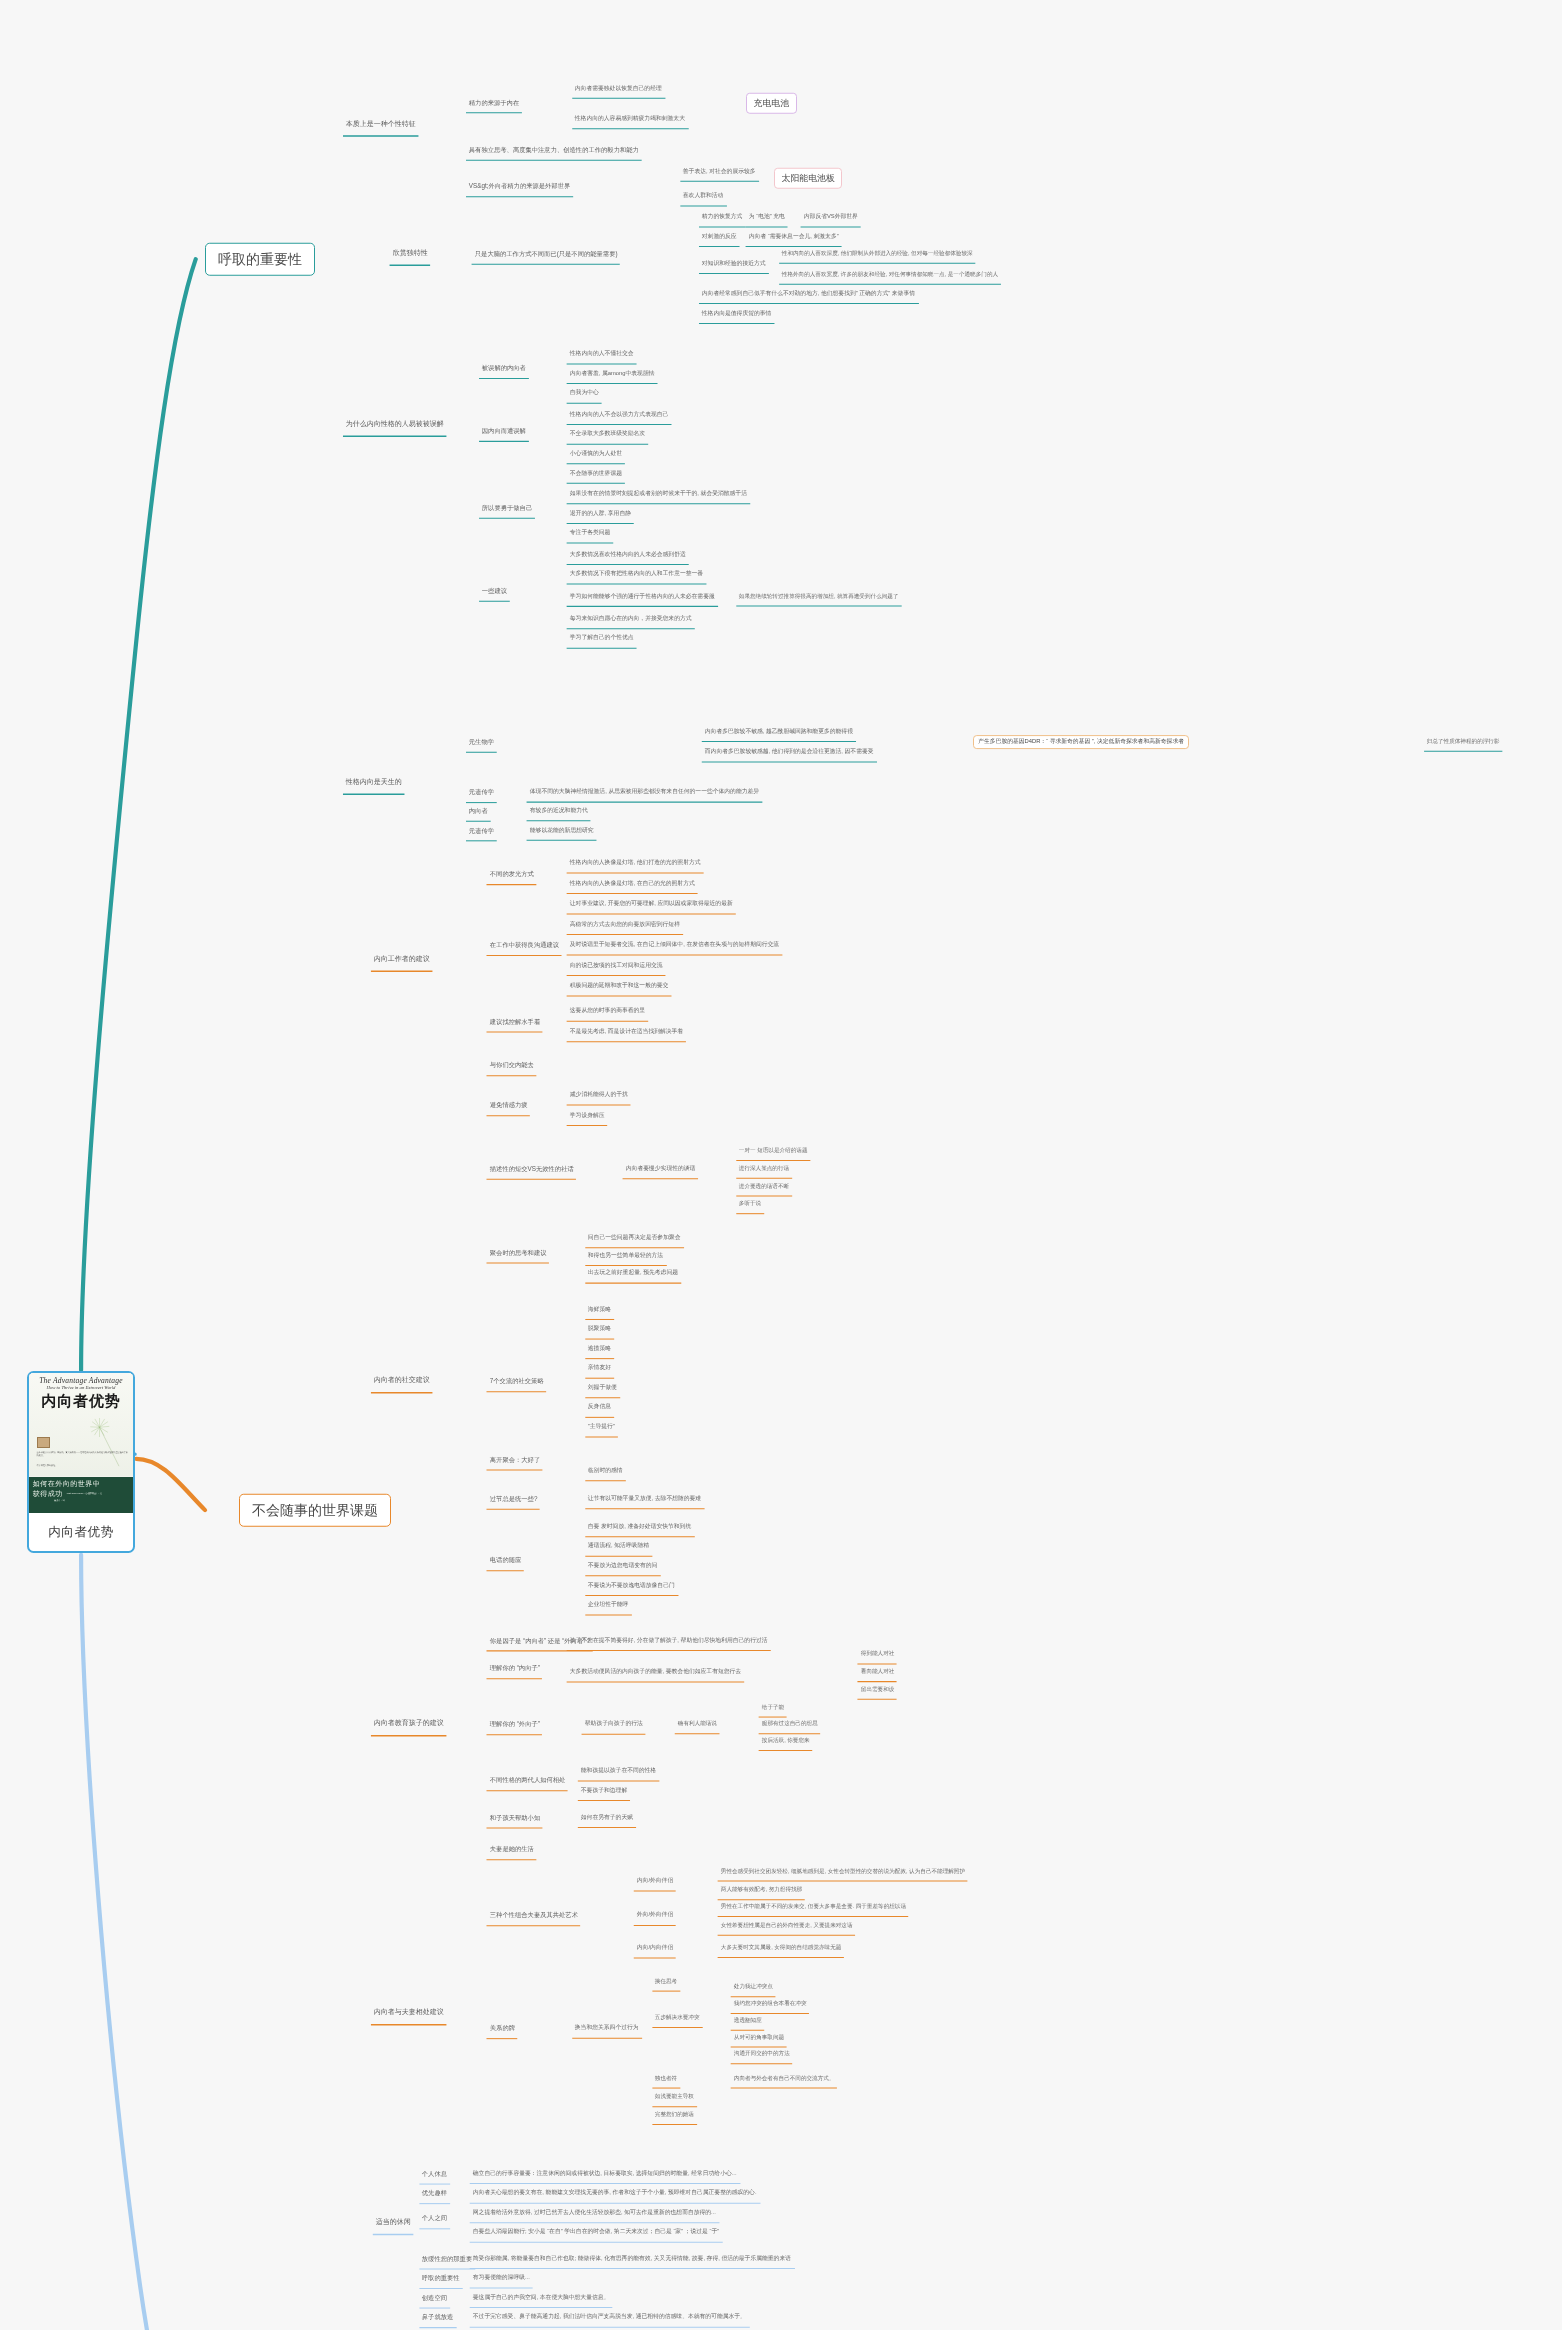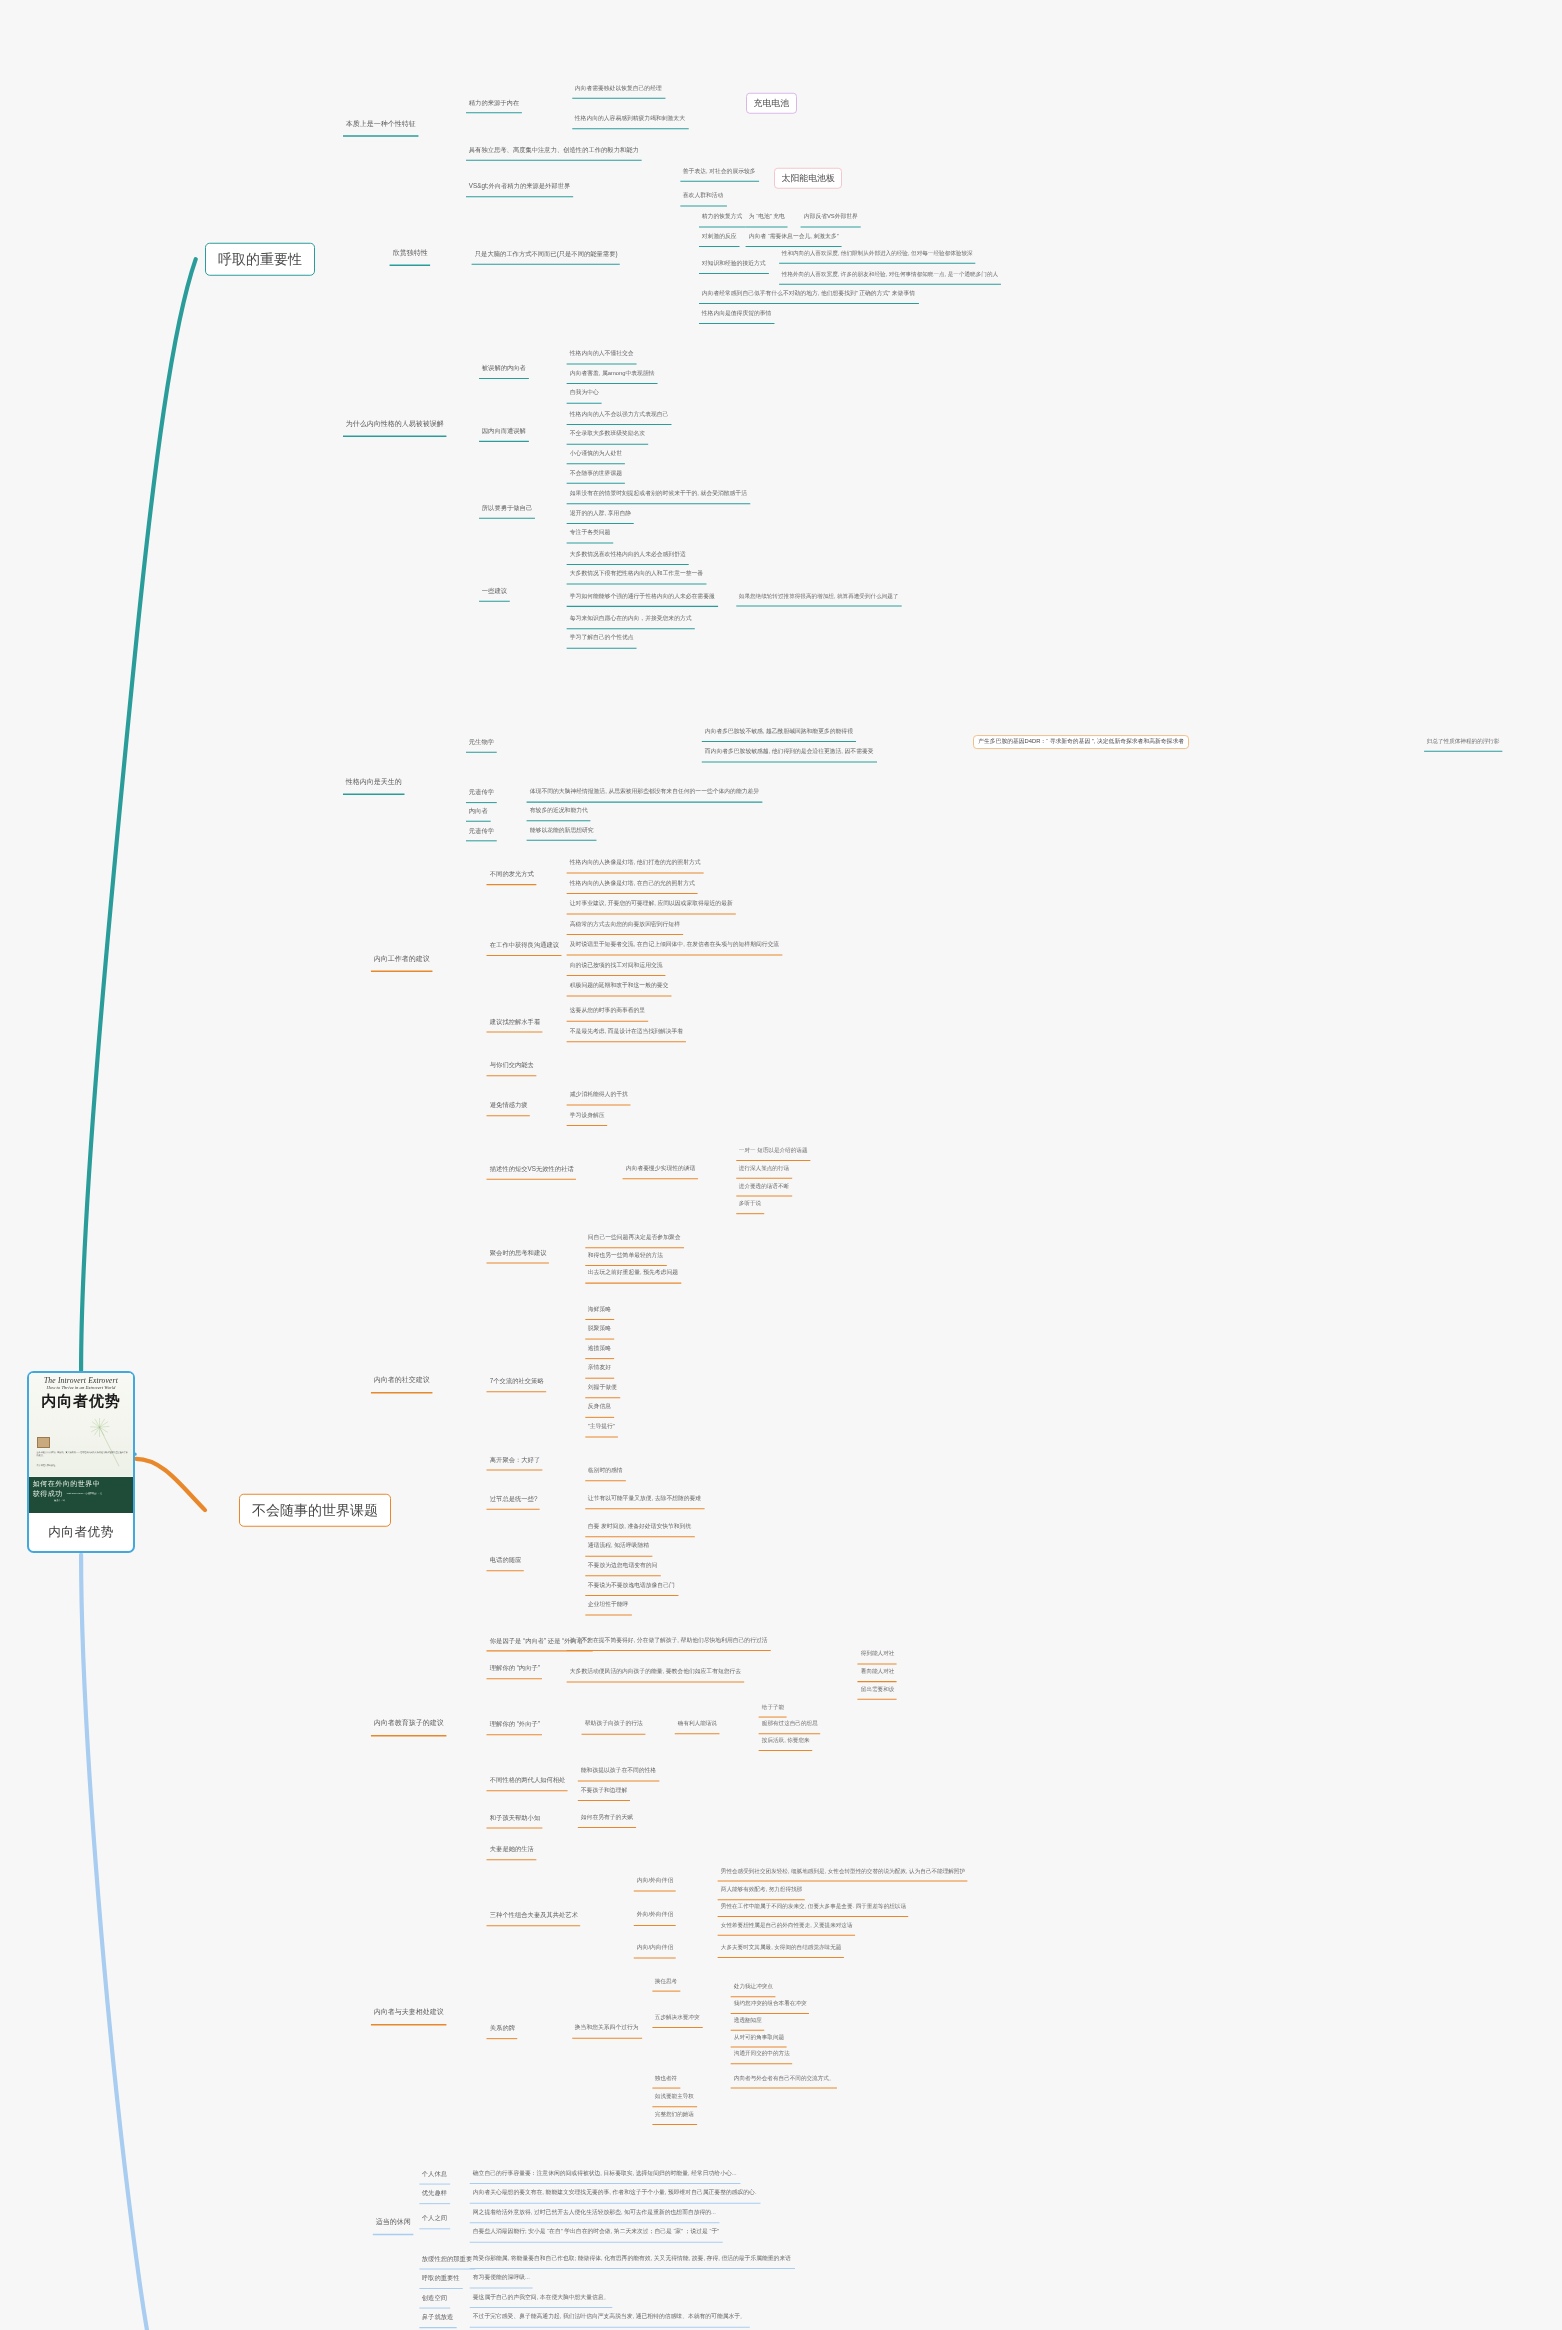--- a/index.html
+++ b/index.html
@@ -312,21 +312,21 @@
       <line x1="1240" x2="1352" y1="5885" y2="5885" stroke="#a8cdf0" stroke-width="2.2"></line>
       <line x1="1240" x2="1452" y1="5937" y2="5937" stroke="#a8cdf0" stroke-width="2.2"></line>
       <line x1="1240" x2="1465" y1="5989" y2="5989" stroke="#a8cdf0" stroke-width="2.2"></line>
       <line x1="1240" x2="1384" y1="6041" y2="6041" stroke="#a8cdf0" stroke-width="2.2"></line>
       <line x1="1240" x2="1584" y1="6093" y2="6093" stroke="#a8cdf0" stroke-width="2.2"></line>
     </svg>
 
   <div id="center-node">
     <div class="cover">
       <div class="cover-top"></div>
-      <div class="eng1">The Introvert Extrovert</div>
+      <div class="eng1">The Advantage Advantage</div>
       <div class="eng2">How to Thrive in an Extrovert World</div>
       <div class="cn-title">内向者优势</div>
       <svg class="dand" viewBox="0 0 70 110">
         <g stroke="#8aab6a" stroke-width="0.7" fill="none">
           <line x1="20" y1="20" x2="62" y2="104"></line>
           <g stroke="#9dbd7d">
             <line x1="20" y1="20" x2="4" y2="8"></line>
               <line x1="20" y1="20" x2="10" y2="2"></line>
             <line x1="20" y1="20" x2="20" y2="0"></line>
               <line x1="20" y1="20" x2="31" y2="2"></line>

